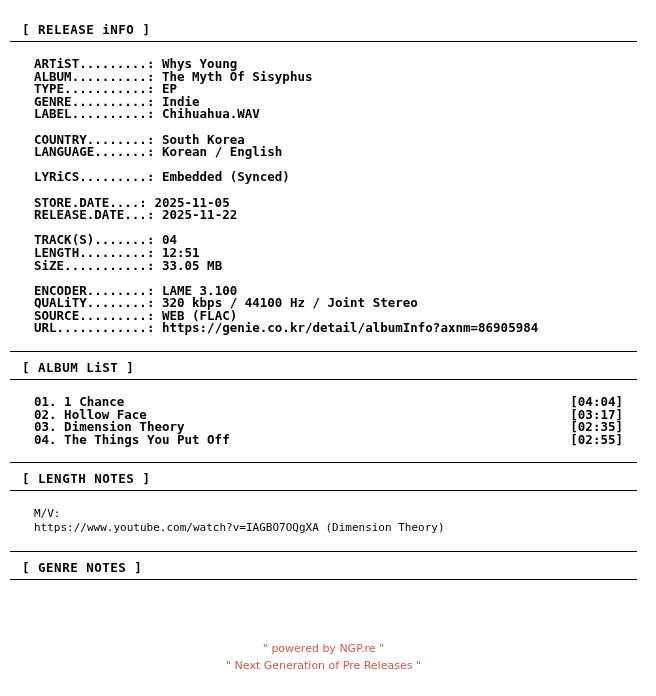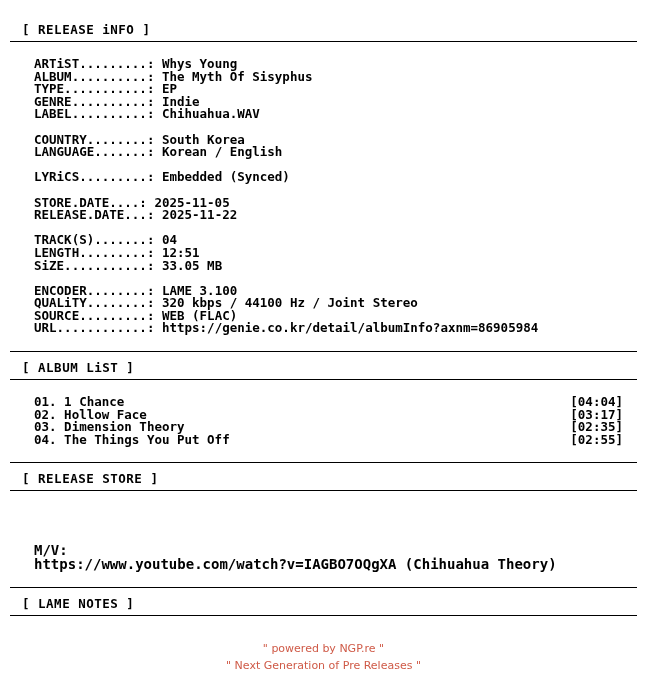--- a/index.html
+++ b/index.html
@@ -68,26 +68,25 @@
     position: relative;
     padding-right: 18px;
   }
   .track-dur {
     position: absolute;
     right: 14px;
     top: 0;
   }
   .notes {
     padding-left: 24px;
-    font-size: 14px;
+    font-size: 11px;
     line-height: 14px;
-    font-weight: bold;
+    font-weight: normal;
     white-space: pre-wrap;
     word-break: break-all;
-    margin-top: 36px;
   }
   .spacer-md { height: 16px; }
   .footer {
     position: absolute;
     left: 0;
     right: 0;
     bottom: 22px;
     text-align: center;
     font-family: "DejaVu Sans", sans-serif;
     font-size: 11px;
@@ -120,33 +119,33 @@
   </div>
 
   <div class="spacer-md"></div>
 
   <div class="block" id="track-rows"><div class="track-row"><span>01.</span><span> 1 Chance</span><span class="track-dur">[04:04]</span></div><div class="track-row"><span>02.</span><span> Hollow Face</span><span class="track-dur">[03:17]</span></div><div class="track-row"><span>03.</span><span> Dimension Theory</span><span class="track-dur">[02:35]</span></div><div class="track-row"><span>04.</span><span> The Things You Put Off</span><span class="track-dur">[02:55]</span></div></div>
 
   <div class="spacer-md"></div>
 
   <div>
     <hr class="rule top">
-    <div class="section-title">[ RELEASE STORE ]</div>
+    <div class="section-title">[ LENGTH NOTES ]</div>
     <hr class="rule">
   </div>
 
   <div class="spacer-md"></div>
 
-  <div class="notes" id="release-notes-body"><div>M/V:</div><div>https://www.youtube.com/watch?v=IAGBO7OQgXA (Chihuahua Theory)</div></div>
+  <div class="notes" id="release-notes-body"><div>M/V:</div><div>https://www.youtube.com/watch?v=IAGBO7OQgXA (Dimension Theory)</div></div>
 
   <div class="spacer-md"></div>
 
   <div>
     <hr class="rule top">
-    <div class="section-title">[ LAME NOTES ]</div>
+    <div class="section-title">[ GENRE NOTES ]</div>
     <hr class="rule">
   </div>
 
   <div class="spacer-md"></div>
 
 
   <div class="footer">
     <div>" powered by NGP.re "</div>
     <div>" Next Generation of Pre Releases "</div>
   </div>

